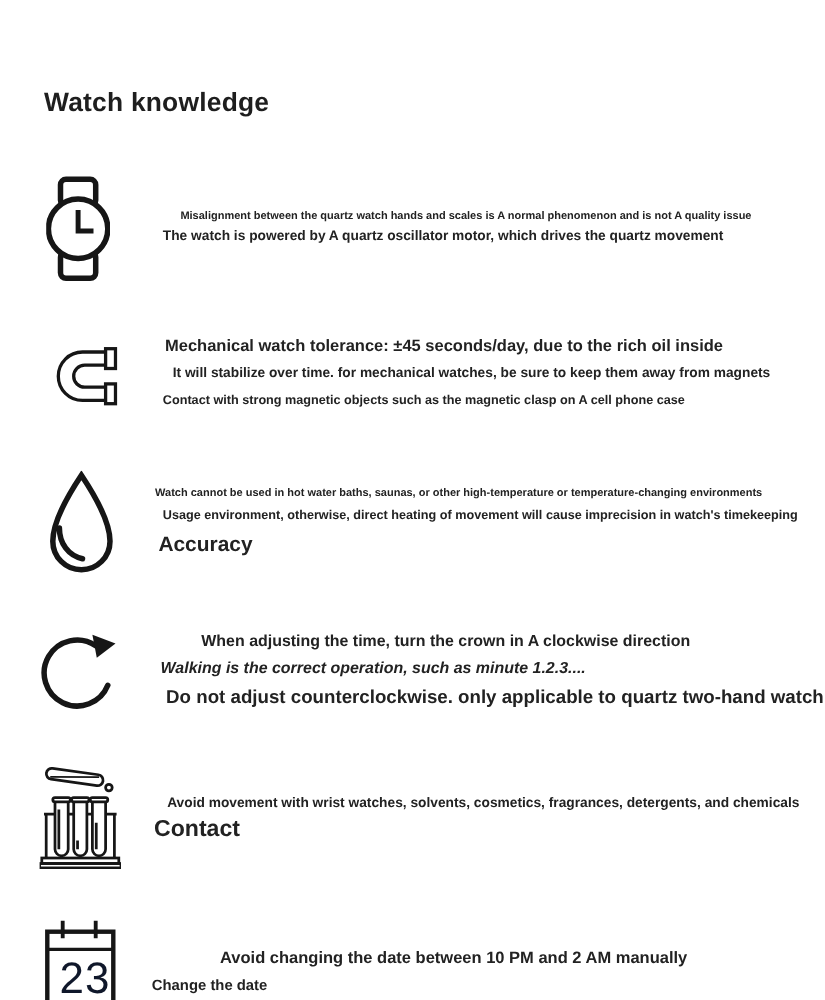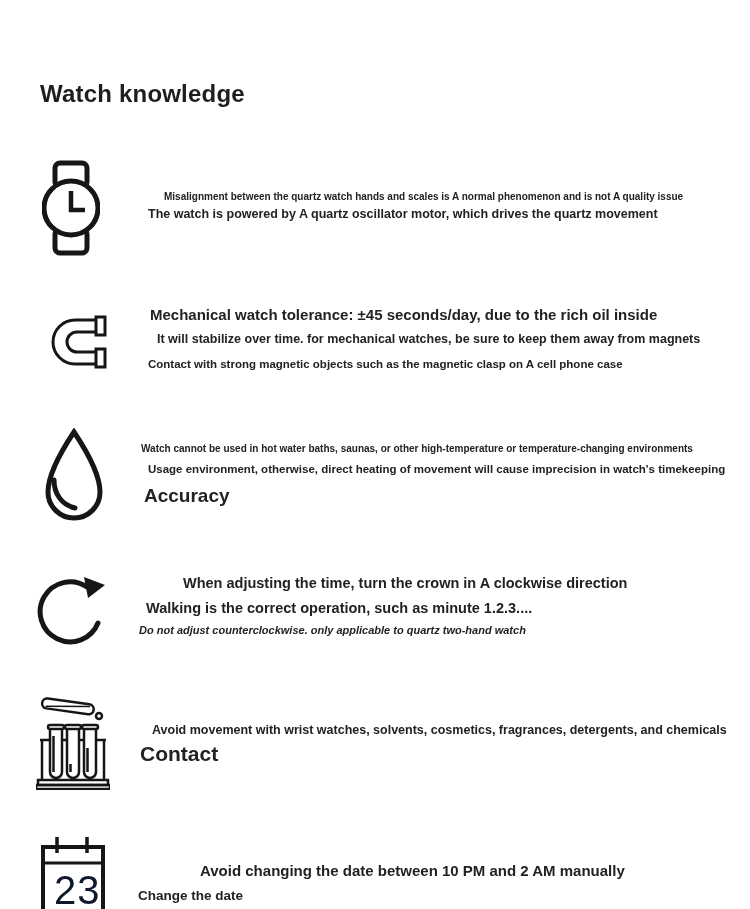--- a/index.html
+++ b/index.html
@@ -13,22 +13,22 @@
   
   .s2l1{left:150px;top:262px;font-size:15px;}
   .s2l2{left:157px;top:288px;font-size:12.5px;}
   .s2l3{left:148px;top:314px;font-size:11.5px;}
   
   .s3l1{left:141px;top:399px;font-size:10px;}
   .s3l2{left:148px;top:419px;font-size:11.5px;}
   .s3l3{left:144px;top:441px;font-size:19px;text-align:center;}
   
   .s4l1{left:183px;top:531px;font-size:14.5px;}
-  .s4l2{left:146px;top:556px;font-size:14.5px;}
-  .s4l3{left:139px;top:580px;font-size:11px;font-style:italic;}
+  .s4l2{left:146px;top:556px;font-size:14.5px;font-style:italic;}
+  .s4l3{left:151px;top:580px;font-size:17px;}
   
   .s5l1{left:152px;top:679px;font-size:12.5px;}
   .s5l2{left:140px;top:698px;font-size:21px;}
   
   .s6l1{left:200px;top:818px;font-size:15px;text-align:center;}
   .s6l2{left:138px;top:844px;font-size:13.5px;}
 
   .icon{position:absolute;}
   .icon svg{display:block;width:100%;height:100%;}
   .i-watch{left:42px;top:116px;width:58px;height:96px;}

